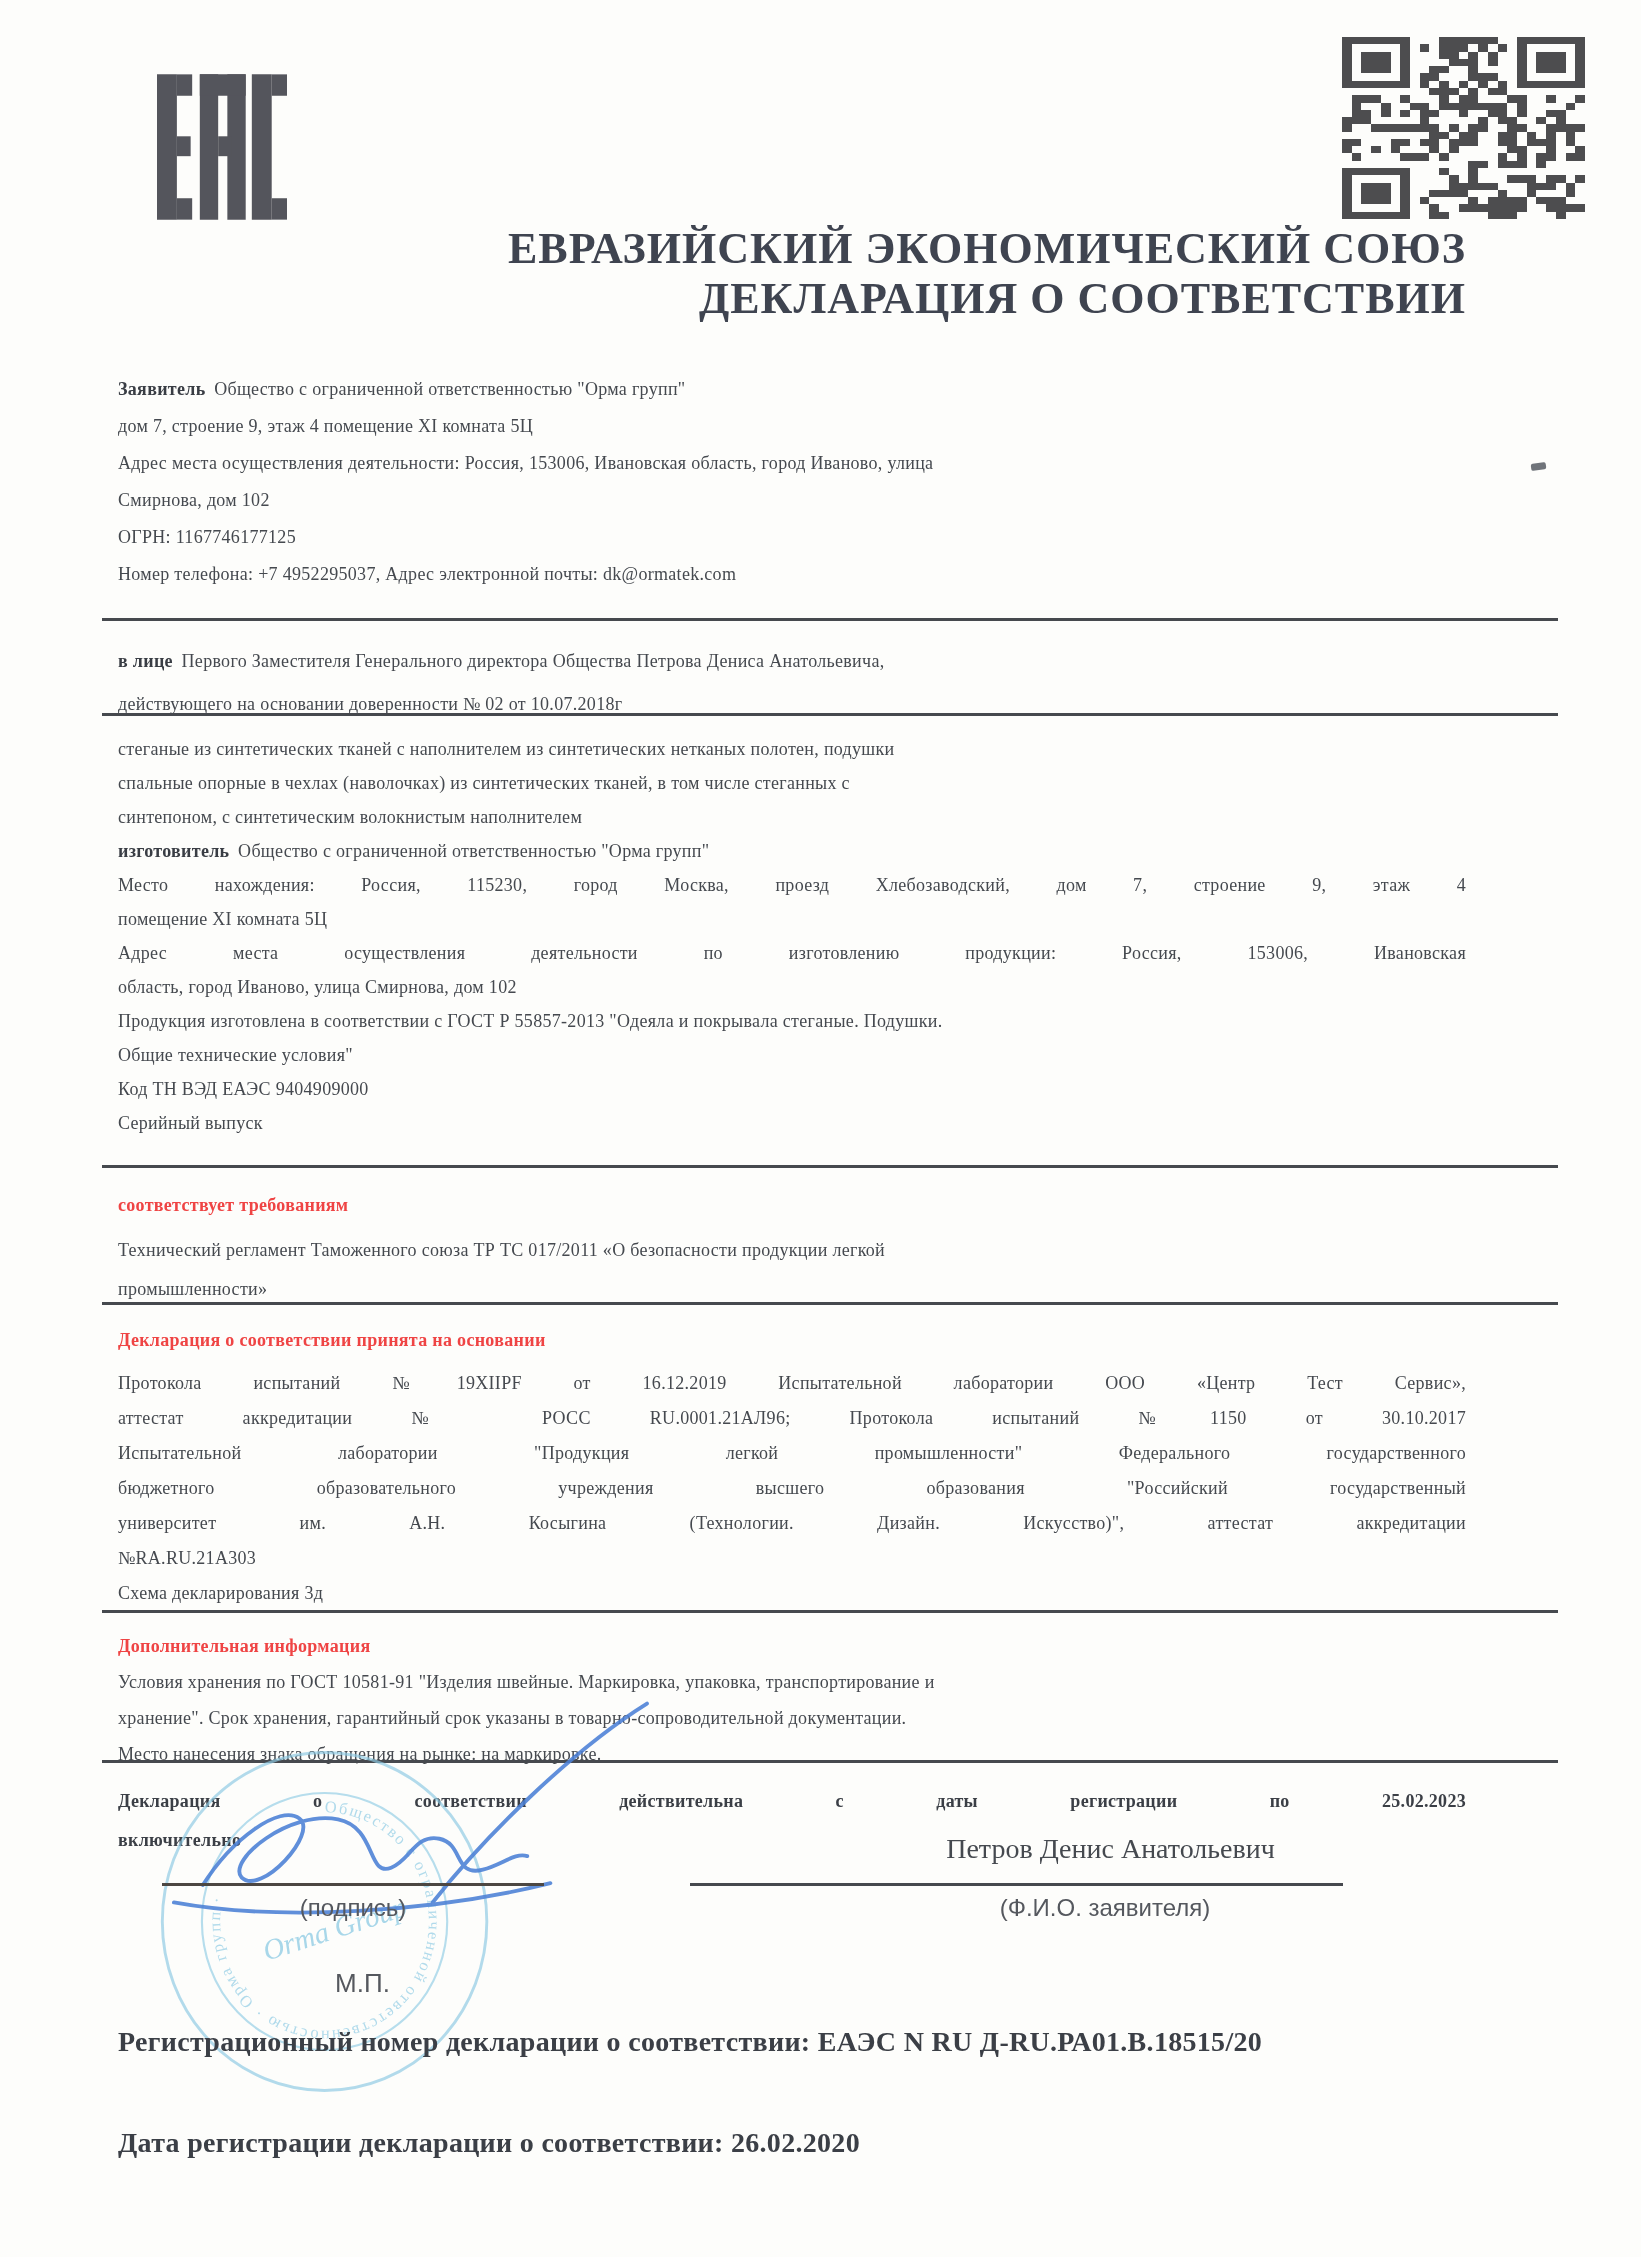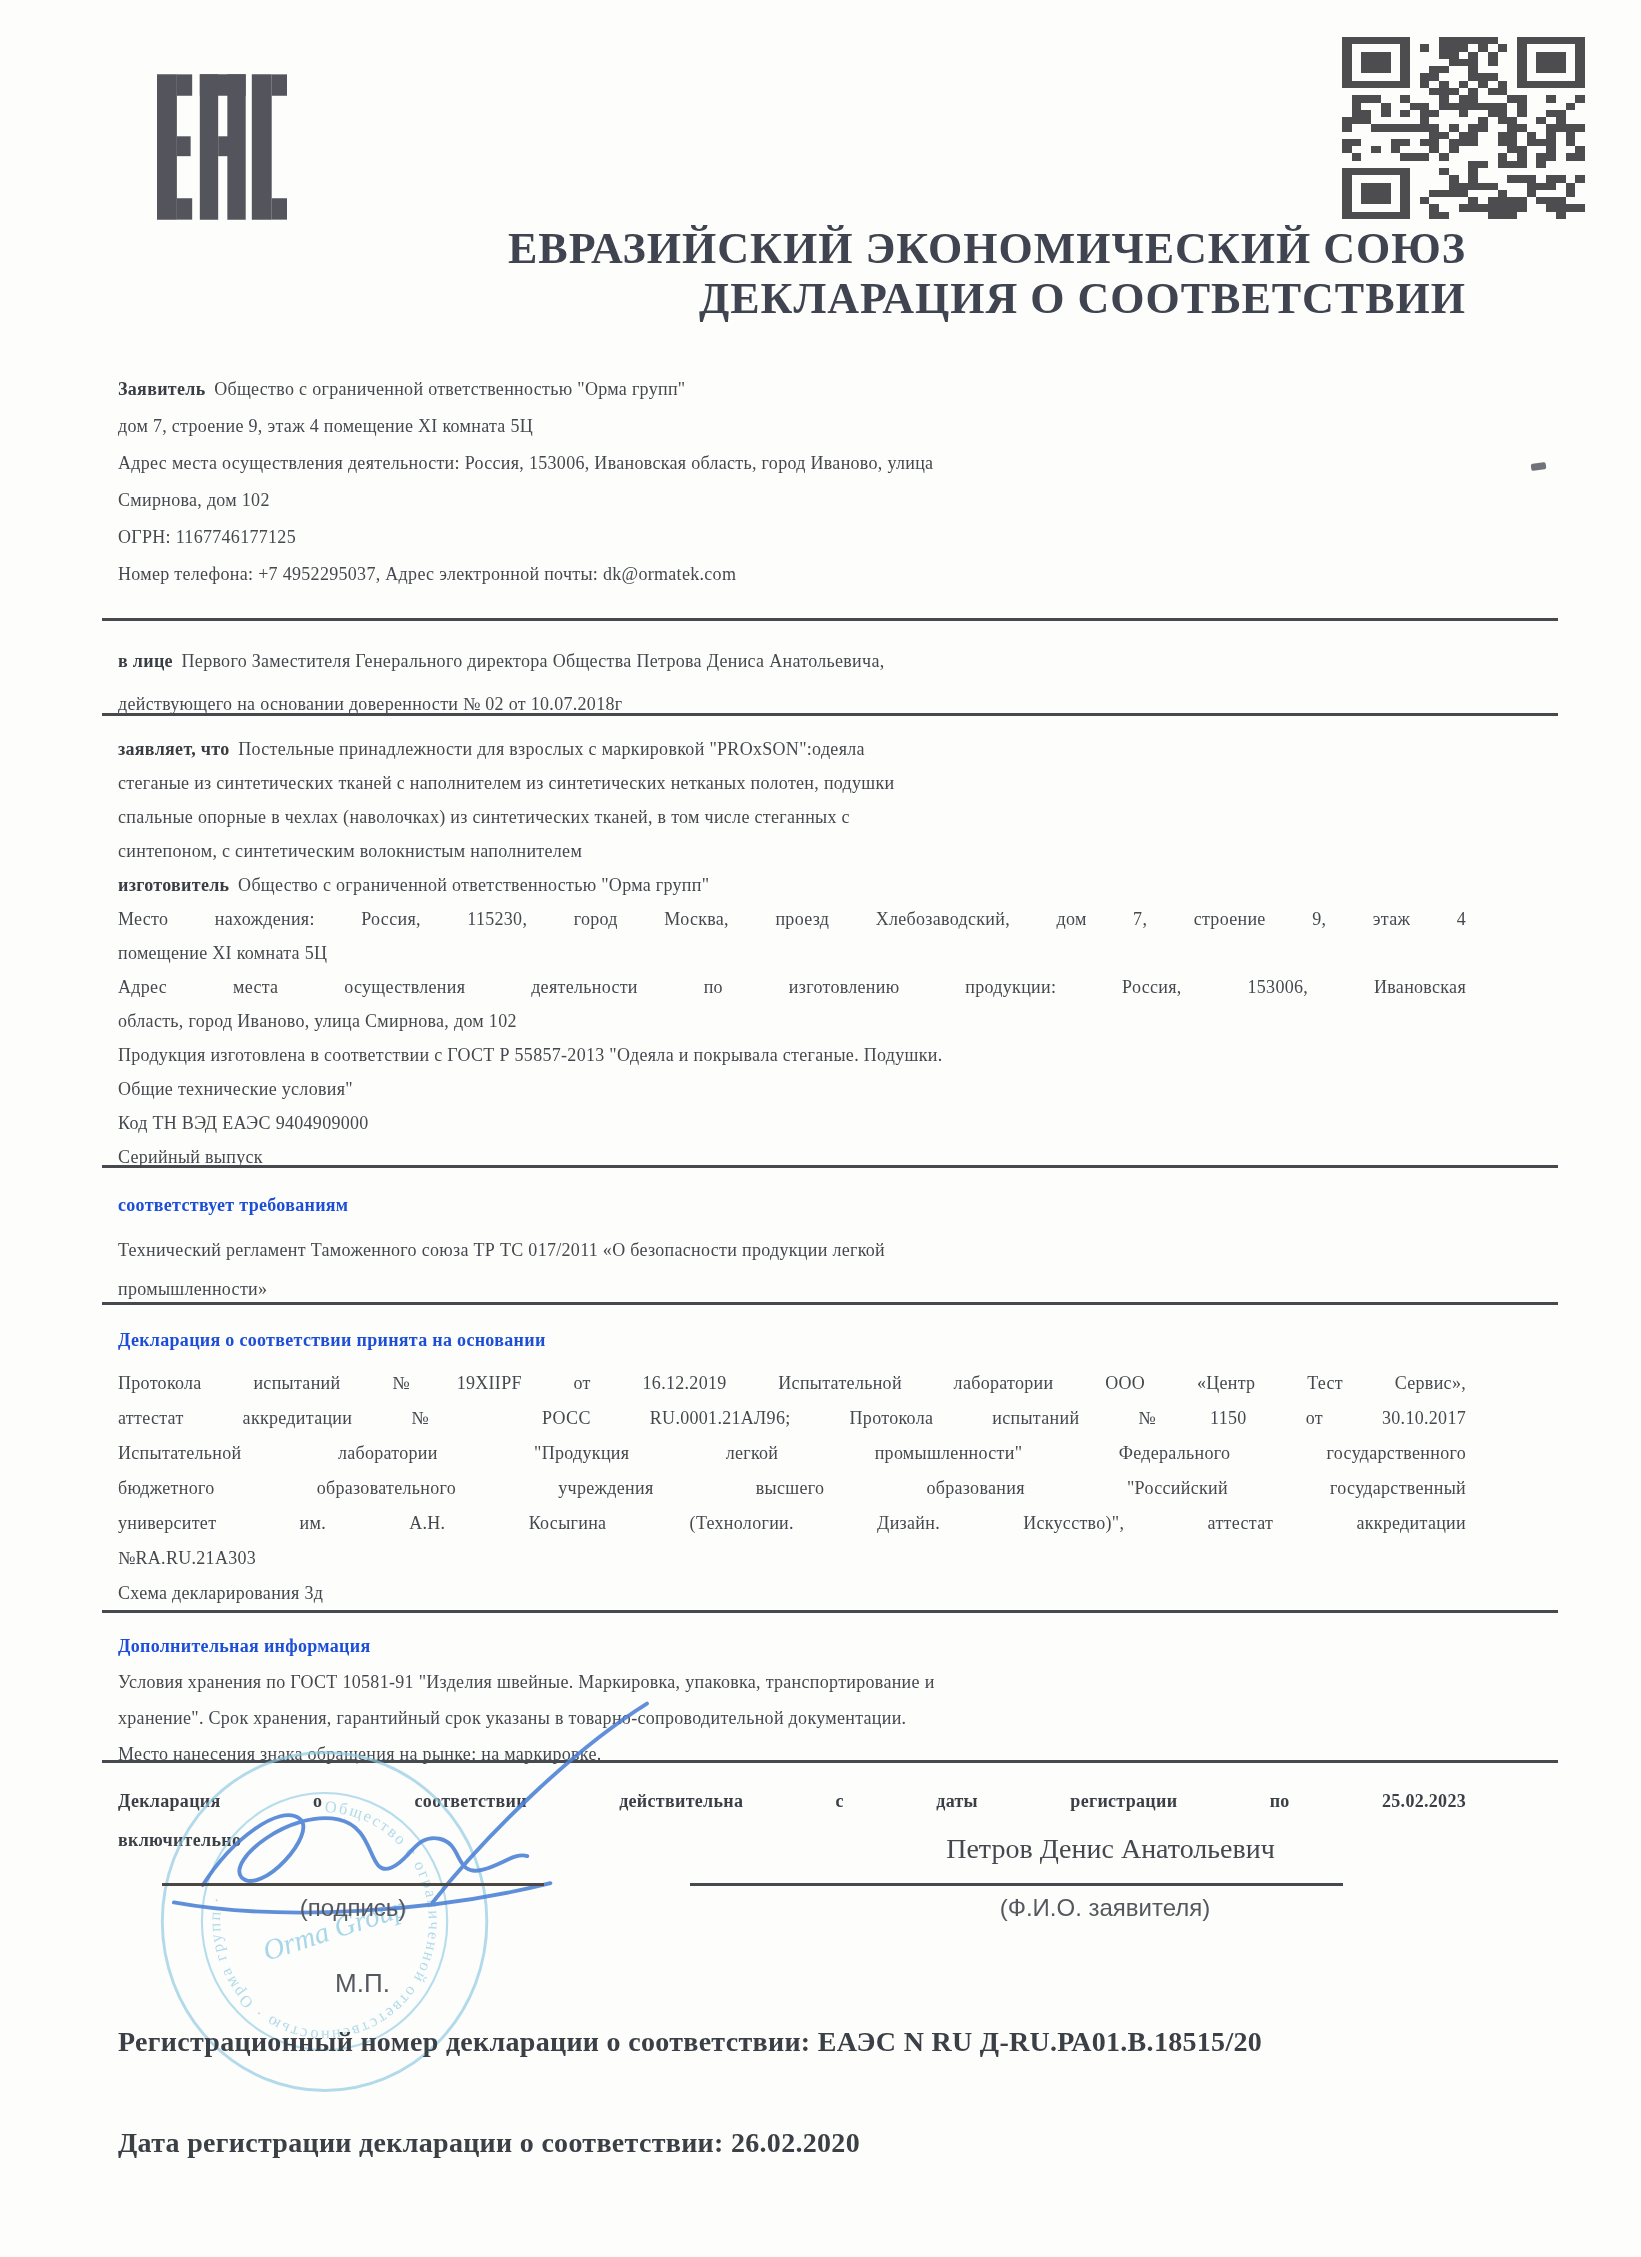--- a/index.html
+++ b/index.html
@@ -2,21 +2,21 @@
 <html><head>
 <meta charset="utf-8">
 <style>
   html,body{margin:0;padding:0;}
   body{background:#9a9a9a;font-family:"Liberation Serif", serif;}
   .page{position:relative;width:1641px;height:2257px;background:#fdfdfb;overflow:hidden;margin:0 auto;}
   .sec{position:absolute;left:118px;width:1348px;color:#45494f;font-size:18px;letter-spacing:0.3px;margin-top:14px;}
   .ln{white-space:nowrap;}
   .jf{white-space:normal;text-align:justify;text-align-last:justify;}
   b.lbl{color:#393d44;margin-right:8.7px;}
-  .hdr{font-weight:bold;color:#1d4ed8;}
+  .hdr{font-weight:bold;color:#ef4444;}
   .rule{position:absolute;left:102px;width:1456px;height:2.9px;background:#46494e;}
   .title{position:absolute;left:118px;width:1348px;text-align:center;font-weight:bold;
          color:#3f4450;font-size:44px;line-height:50px;letter-spacing:1px;}
   .logo{position:absolute;left:157px;top:53px;width:130px;height:188px;}
   .qr{position:absolute;left:1342px;top:37px;width:243px;height:182px;}
   .caption{position:absolute;font-family:"Liberation Sans",sans-serif;font-size:24px;color:#55585e;text-align:center;}
   .sigline{position:absolute;height:2.9px;background:#4c4742;}
   .signame{position:absolute;font-size:28px;color:#45494f;text-align:center;}
   .bold-ft{position:absolute;left:118px;width:1371px;font-weight:bold;color:#3b3f46;font-size:28px;letter-spacing:0.3px;}
   .stamp{position:absolute;left:143px;top:1733px;width:367px;height:377px;opacity:.85;}
@@ -71,23 +71,20 @@
 
   <div class="sec" style="top:626px;line-height:43px;">
     <div class="ln">
       <b class="lbl">в лице</b><span>Первого Заместителя Генерального директора Общества Петрова Дениса Анатольевича,</span>
     </div>
     <div class="ln">действующего на основании доверенности № 02 от 10.07.2018г</div>
   </div>
   <div class="rule" style="top:713px;"></div>
 
   <div class="sec" style="top:718px;line-height:34px;">
-    <div class="ln">
-      <b class="lbl">заявляет, что</b><span>Постельные принадлежности для взрослых с маркировкой "PROxSON":одеяла</span>
-    </div>
     <div class="ln">стеганые из синтетических тканей с наполнителем из синтетических нетканых полотен, подушки</div>
     <div class="ln">спальные опорные в чехлах (наволочках) из синтетических тканей, в том числе стеганных с</div>
     <div class="ln">синтепоном, с синтетическим волокнистым наполнителем</div>
     <div class="ln">
       <b class="lbl">изготовитель</b><span>Общество с ограниченной ответственностью "Орма групп"</span>
     </div>
     <div class="jf">Место нахождения: Россия, 115230, город Москва, проезд Хлебозаводский, дом 7, строение 9, этаж 4</div>
     <div class="ln">помещение XI комната 5Ц</div>
     <div class="jf">Адрес места осуществления деятельности по изготовлению продукции: Россия, 153006, Ивановская</div>
     <div class="ln">область, город Иваново, улица Смирнова, дом 102</div>

